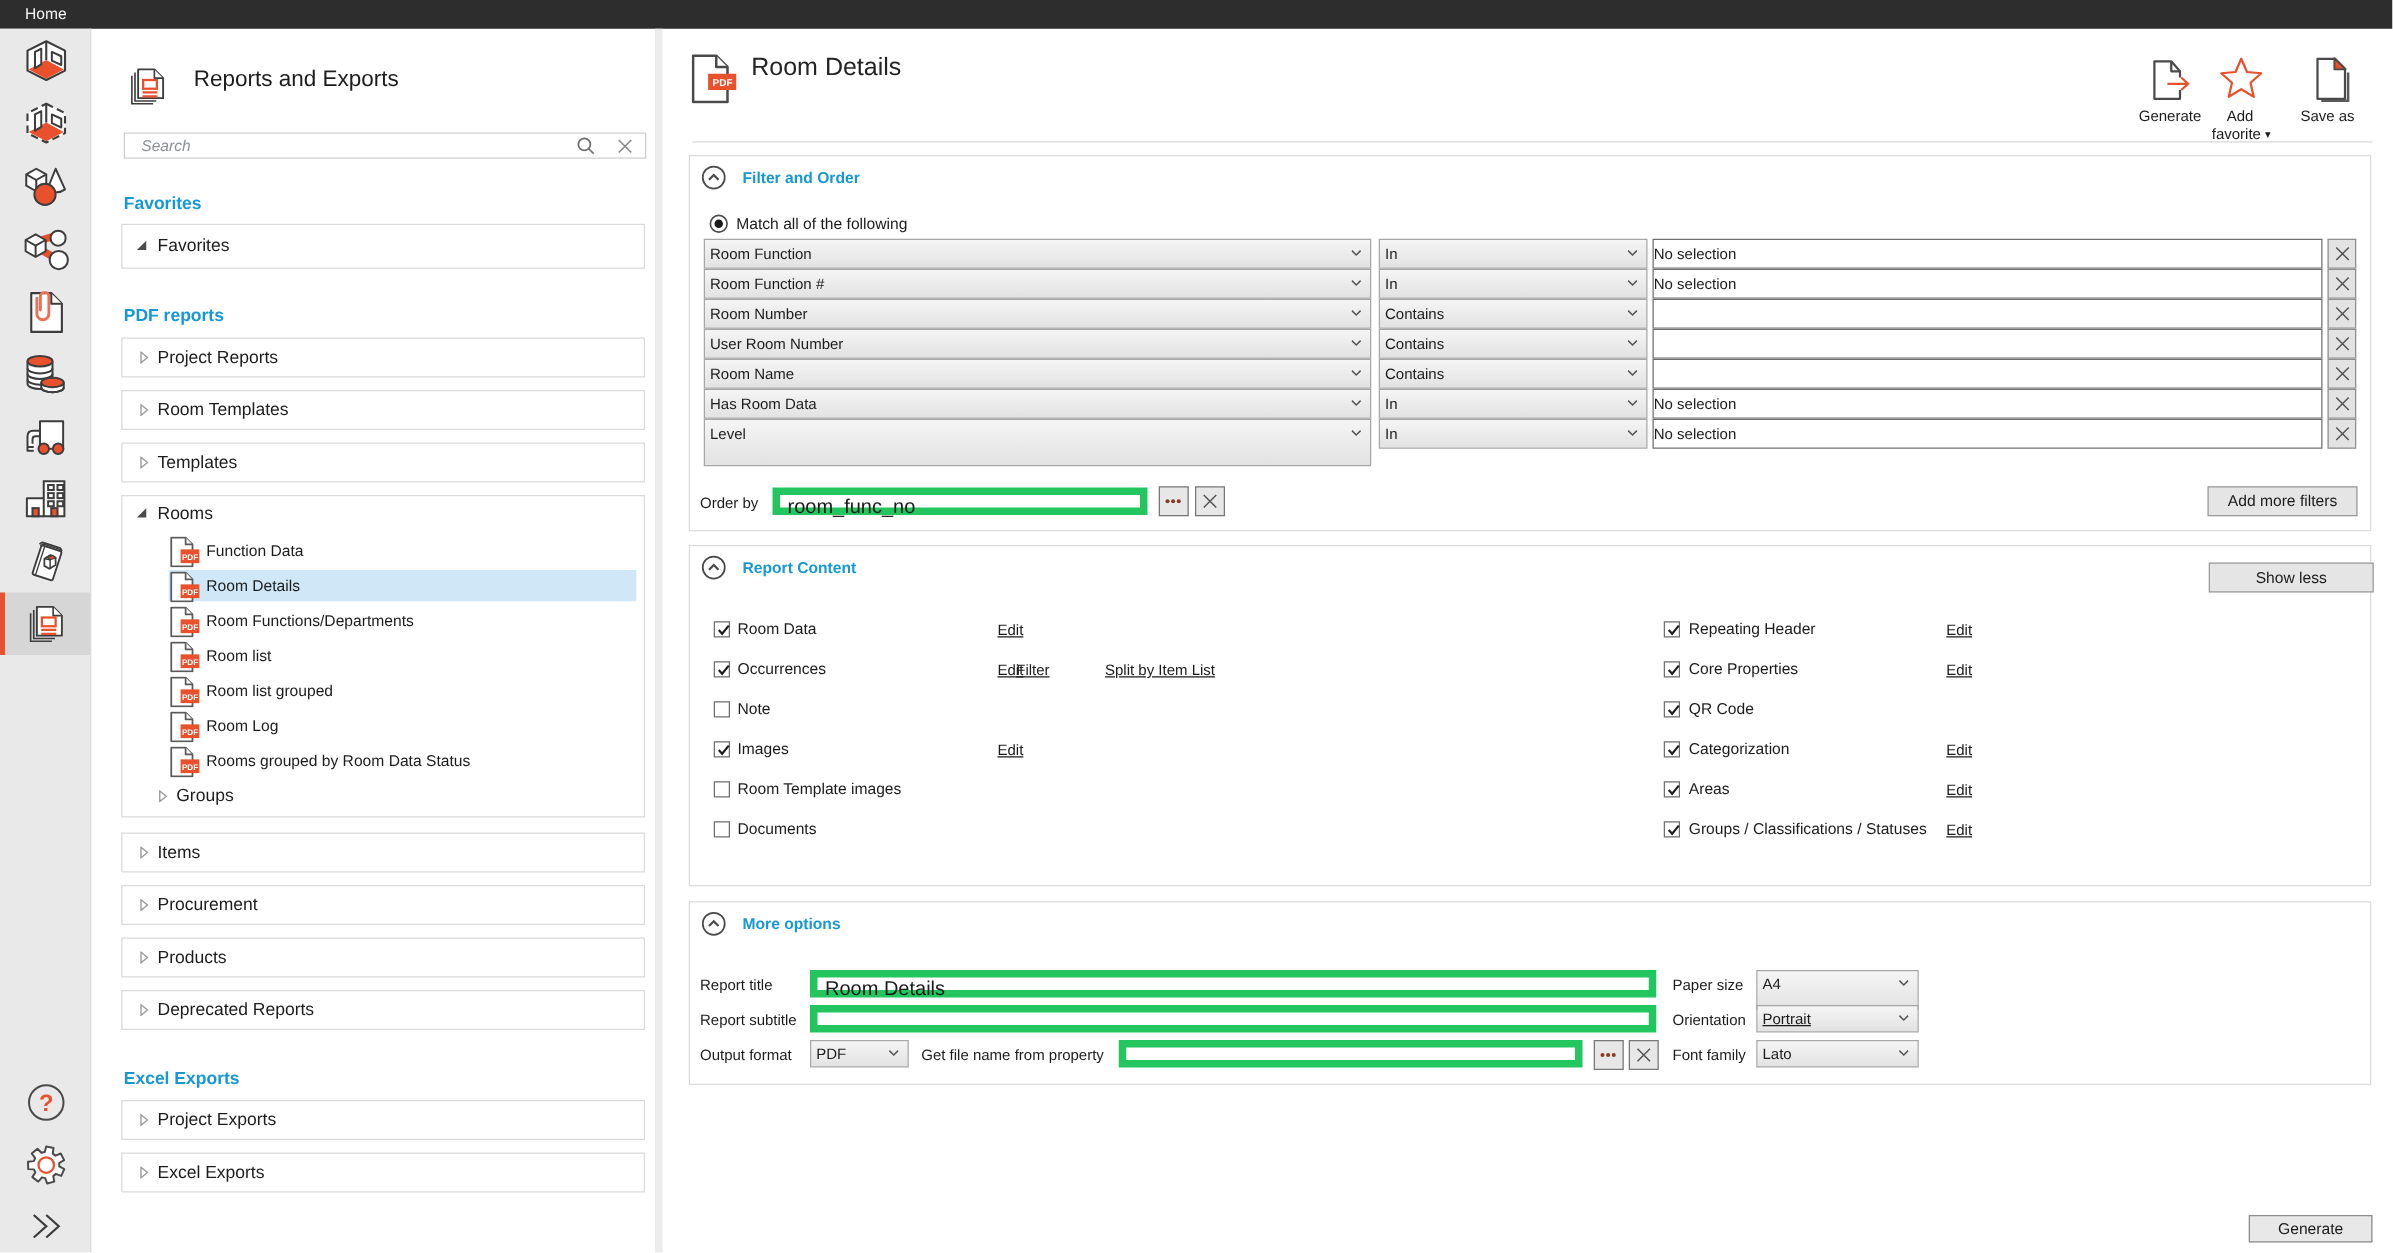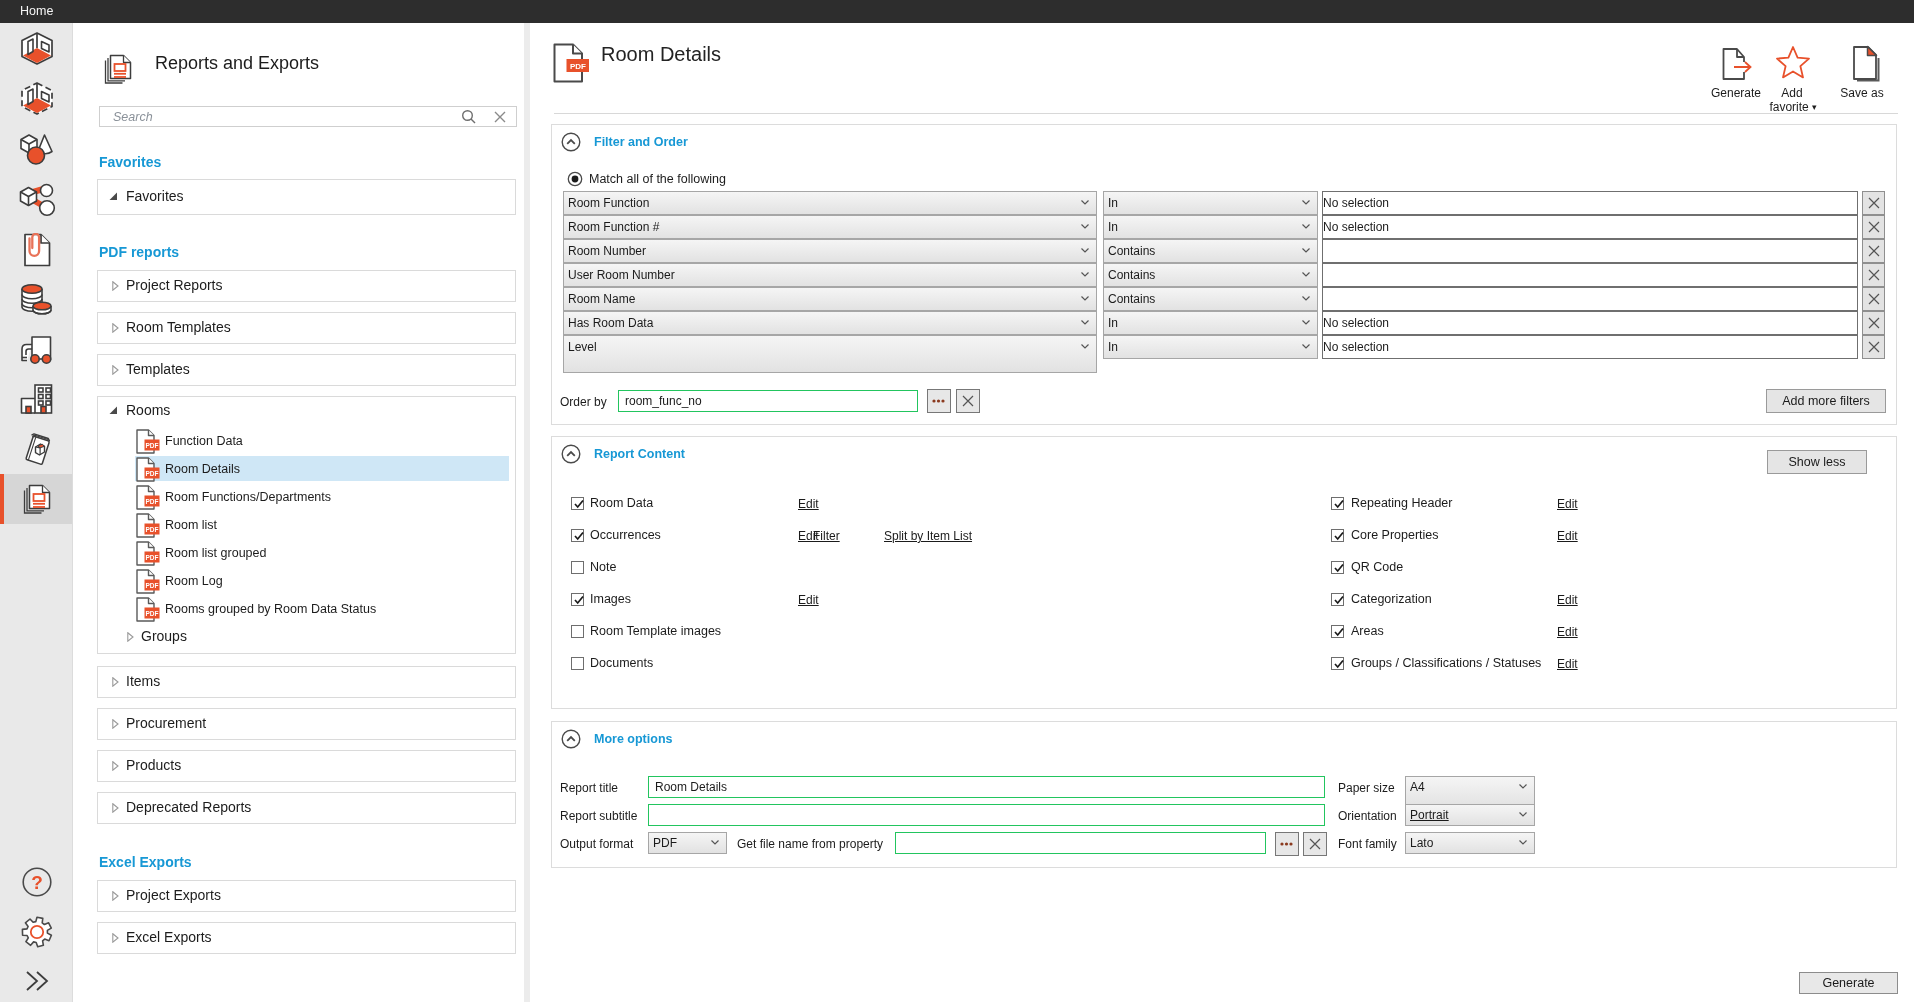--- a/index.html
+++ b/index.html
@@ -11,21 +11,21 @@
 .divider{left:524px;top:23px;width:6px;height:979px;background:#ececec;}
 .bluehead{color:#1798d5;font-weight:bold;font-size:14px;}
 .cat{left:97px;width:419px;height:32px;border:1px solid #dadada;background:#fff;}
 .catlabel{font-size:14px;color:#1c1c1c;}
 .treetxt{font-size:12.5px;color:#1c1c1c;}
 .hl{background:#cfe7f6;}
 .panel{border:1px solid #dcdcdc;background:#fff;}
 .ptitle{color:#1798d5;font-weight:bold;font-size:12.5px;}
 .sel{background:linear-gradient(#f5f5f5,#e2e2e2);border:1px solid #a6a6a6;font-size:12px;color:#1b1b1b;}
 .sel .t{position:absolute;left:4px;top:0;line-height:20px;white-space:nowrap;}
-.inp{background:#fff;border:1px solid #22c55e;font-size:12px;color:#1b1b1b;}
+.inp{background:#fff;border:6px solid #22c55e;font-size:16px;color:#1b1b1b;}
 .val{background:#fff;border:1px solid #6f6f6f;font-size:12px;color:#1b1b1b;text-align:left;line-height:20px;}
 .xbtn{background:#e3e3e3;border:1px solid #8f8f8f;}
 .btn{background:#e5e5e5;border:1px solid #9a9a9a;font-size:12.5px;color:#1b1b1b;text-align:center;}
 .cb{width:13px;height:13px;border:1px solid #6e6e6e;background:#fff;}
 .lbl{font-size:12.5px;color:#1c1c1c;white-space:nowrap;}
 .edit{font-size:12px;color:#1b1b1b;text-decoration:underline;white-space:nowrap;}
 .flbl{font-size:12px;color:#1c1c1c;white-space:nowrap;}
 </style></head><body>
 
 <div class="ab topbar">
@@ -445,21 +445,21 @@
       <path d="M1,1 L11,11 M11,1 L1,11" stroke="#555" stroke-width="1.2"></path>
     </svg>
   </div>
 <div class="ab btn" style="left:1766px;top:389px;width:120px;height:24px;line-height:22px;">Add more filters</div>
 <div class="ab panel" style="left:551px;top:436px;width:1346px;height:273px;"></div>
 <svg class="ab" style="left:560.5px;top:443.5px" width="20" height="20" viewBox="0 0 20 20">
 <circle cx="10" cy="10" r="8.8" fill="#fff" stroke="#4a4a4a" stroke-width="1.4"></circle>
 <path d="M6.2,11.8 L10,8 L13.8,11.8" fill="none" stroke="#4a4a4a" stroke-width="1.8"></path>
 </svg>
 <div class="ab ptitle" style="left:594px;top:447px;">Report Content</div>
-<div class="ab btn" style="left:1767px;top:450px;width:100px;height:24px;line-height:22px;">Show less</div>
+<div class="ab btn" style="left:1767px;top:450px;width:132px;height:24px;line-height:22px;">Show less</div>
 <div class="ab cb" style="left:571px;top:496.5px;">
     <svg style="position:absolute;left:0.5px;top:0px" width="12" height="12" viewBox="0 0 12 12">
       <path d="M2,6 L4.7,9 L10,2.5" fill="none" stroke="#1b1b1b" stroke-width="1.7"></path>
     </svg>
   </div>
 <div class="ab lbl" style="left:590px;top:496px;">Room Data</div>
 <div class="ab edit" style="left:798px;top:497px;">Edit</div>
 <div class="ab cb" style="left:571px;top:528.5px;">
     <svg style="position:absolute;left:0.5px;top:0px" width="12" height="12" viewBox="0 0 12 12">
       <path d="M2,6 L4.7,9 L10,2.5" fill="none" stroke="#1b1b1b" stroke-width="1.7"></path>

